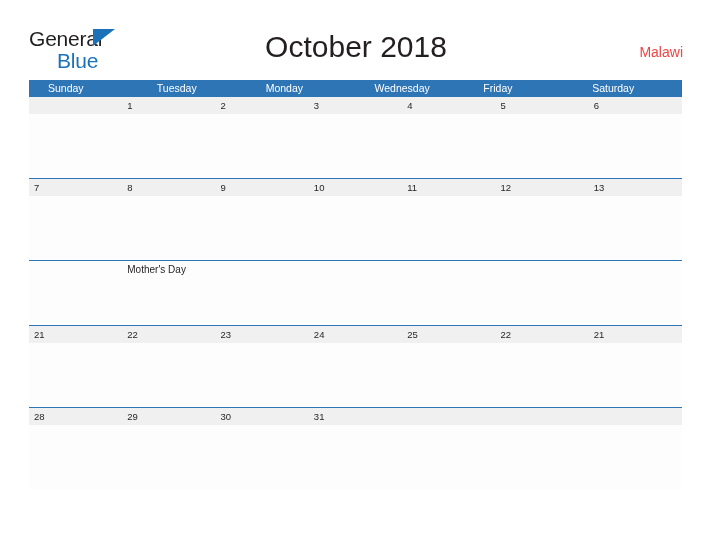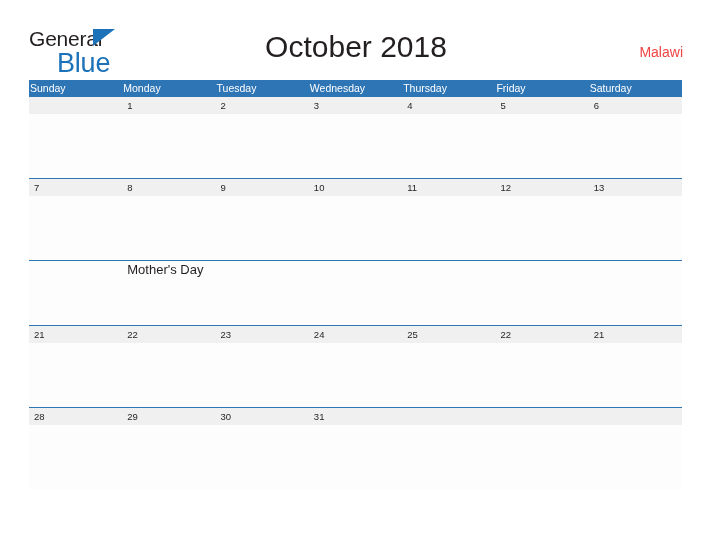--- a/index.html
+++ b/index.html
@@ -55,21 +55,21 @@
     border-right: 22px solid transparent;
   }
   .logo-row2 {
     position: relative;
     height: 22px;
   }
   .logo-blue {
     position: absolute;
     left: 28px;
     top: 0px;
-    font-size: 27px;
+    font-size: 21px;
     letter-spacing: -0.2px;
     color: #1b72b8;
     font-family: "Liberation Sans", sans-serif;
   }
 
   .cal-title {
     position: absolute;
     left: 0;
     right: 0;
     top: 30px;
@@ -101,21 +101,21 @@
   .weekdays {
     display: flex;
     background: #2e75b6;
     height: 17px;
   }
   .weekday {
     flex: 1 1 0;
     color: #ffffff;
     font-size: 10.5px;
     line-height: 17px;
-    padding-left: 1px;
+    padding-left: 19px;
     box-sizing: border-box;
     font-family: "Liberation Sans", sans-serif;
     white-space: nowrap;
   }
 
   .week-row {
     border-top: 1px solid #2e75b6;
   }
   .week-row:first-of-type {
     border-top: none;
@@ -141,21 +141,21 @@
     display: flex;
     height: 64px;
     background: #fdfdfd;
   }
   .daycell {
     flex: 1 1 0;
     box-sizing: border-box;
     padding: 3px 4px 0 5px;
   }
   .event {
-    font-size: 13px;
+    font-size: 10px;
     line-height: 12px;
     color: #231f20;
     font-family: "Liberation Sans", sans-serif;
     white-space: nowrap;
   }
 </style>
 </head>
 <body>
 
 <div class="page-header">
@@ -173,24 +173,23 @@
   <div class="cal-title">October 2018</div>
 
   <div class="cal-region">Malawi</div>
 
 </div>
 
 <div class="calendar">
 
   <div class="weekdays">
       <div class="weekday">Sunday</div>
+      <div class="weekday">Tuesday</div>
       <div class="weekday">Monday</div>
-      <div class="weekday">Tuesday</div>
       <div class="weekday">Wednesday</div>
-      <div class="weekday">Thursday</div>
       <div class="weekday">Friday</div>
       <div class="weekday">Saturday</div>
     </div>
 
   <div class="weeks">
       <div class="week-row">
         <div class="week-dates">
           <div class="daynum empty"></div>
           <div class="daynum">1</div>
           <div class="daynum">2</div>

